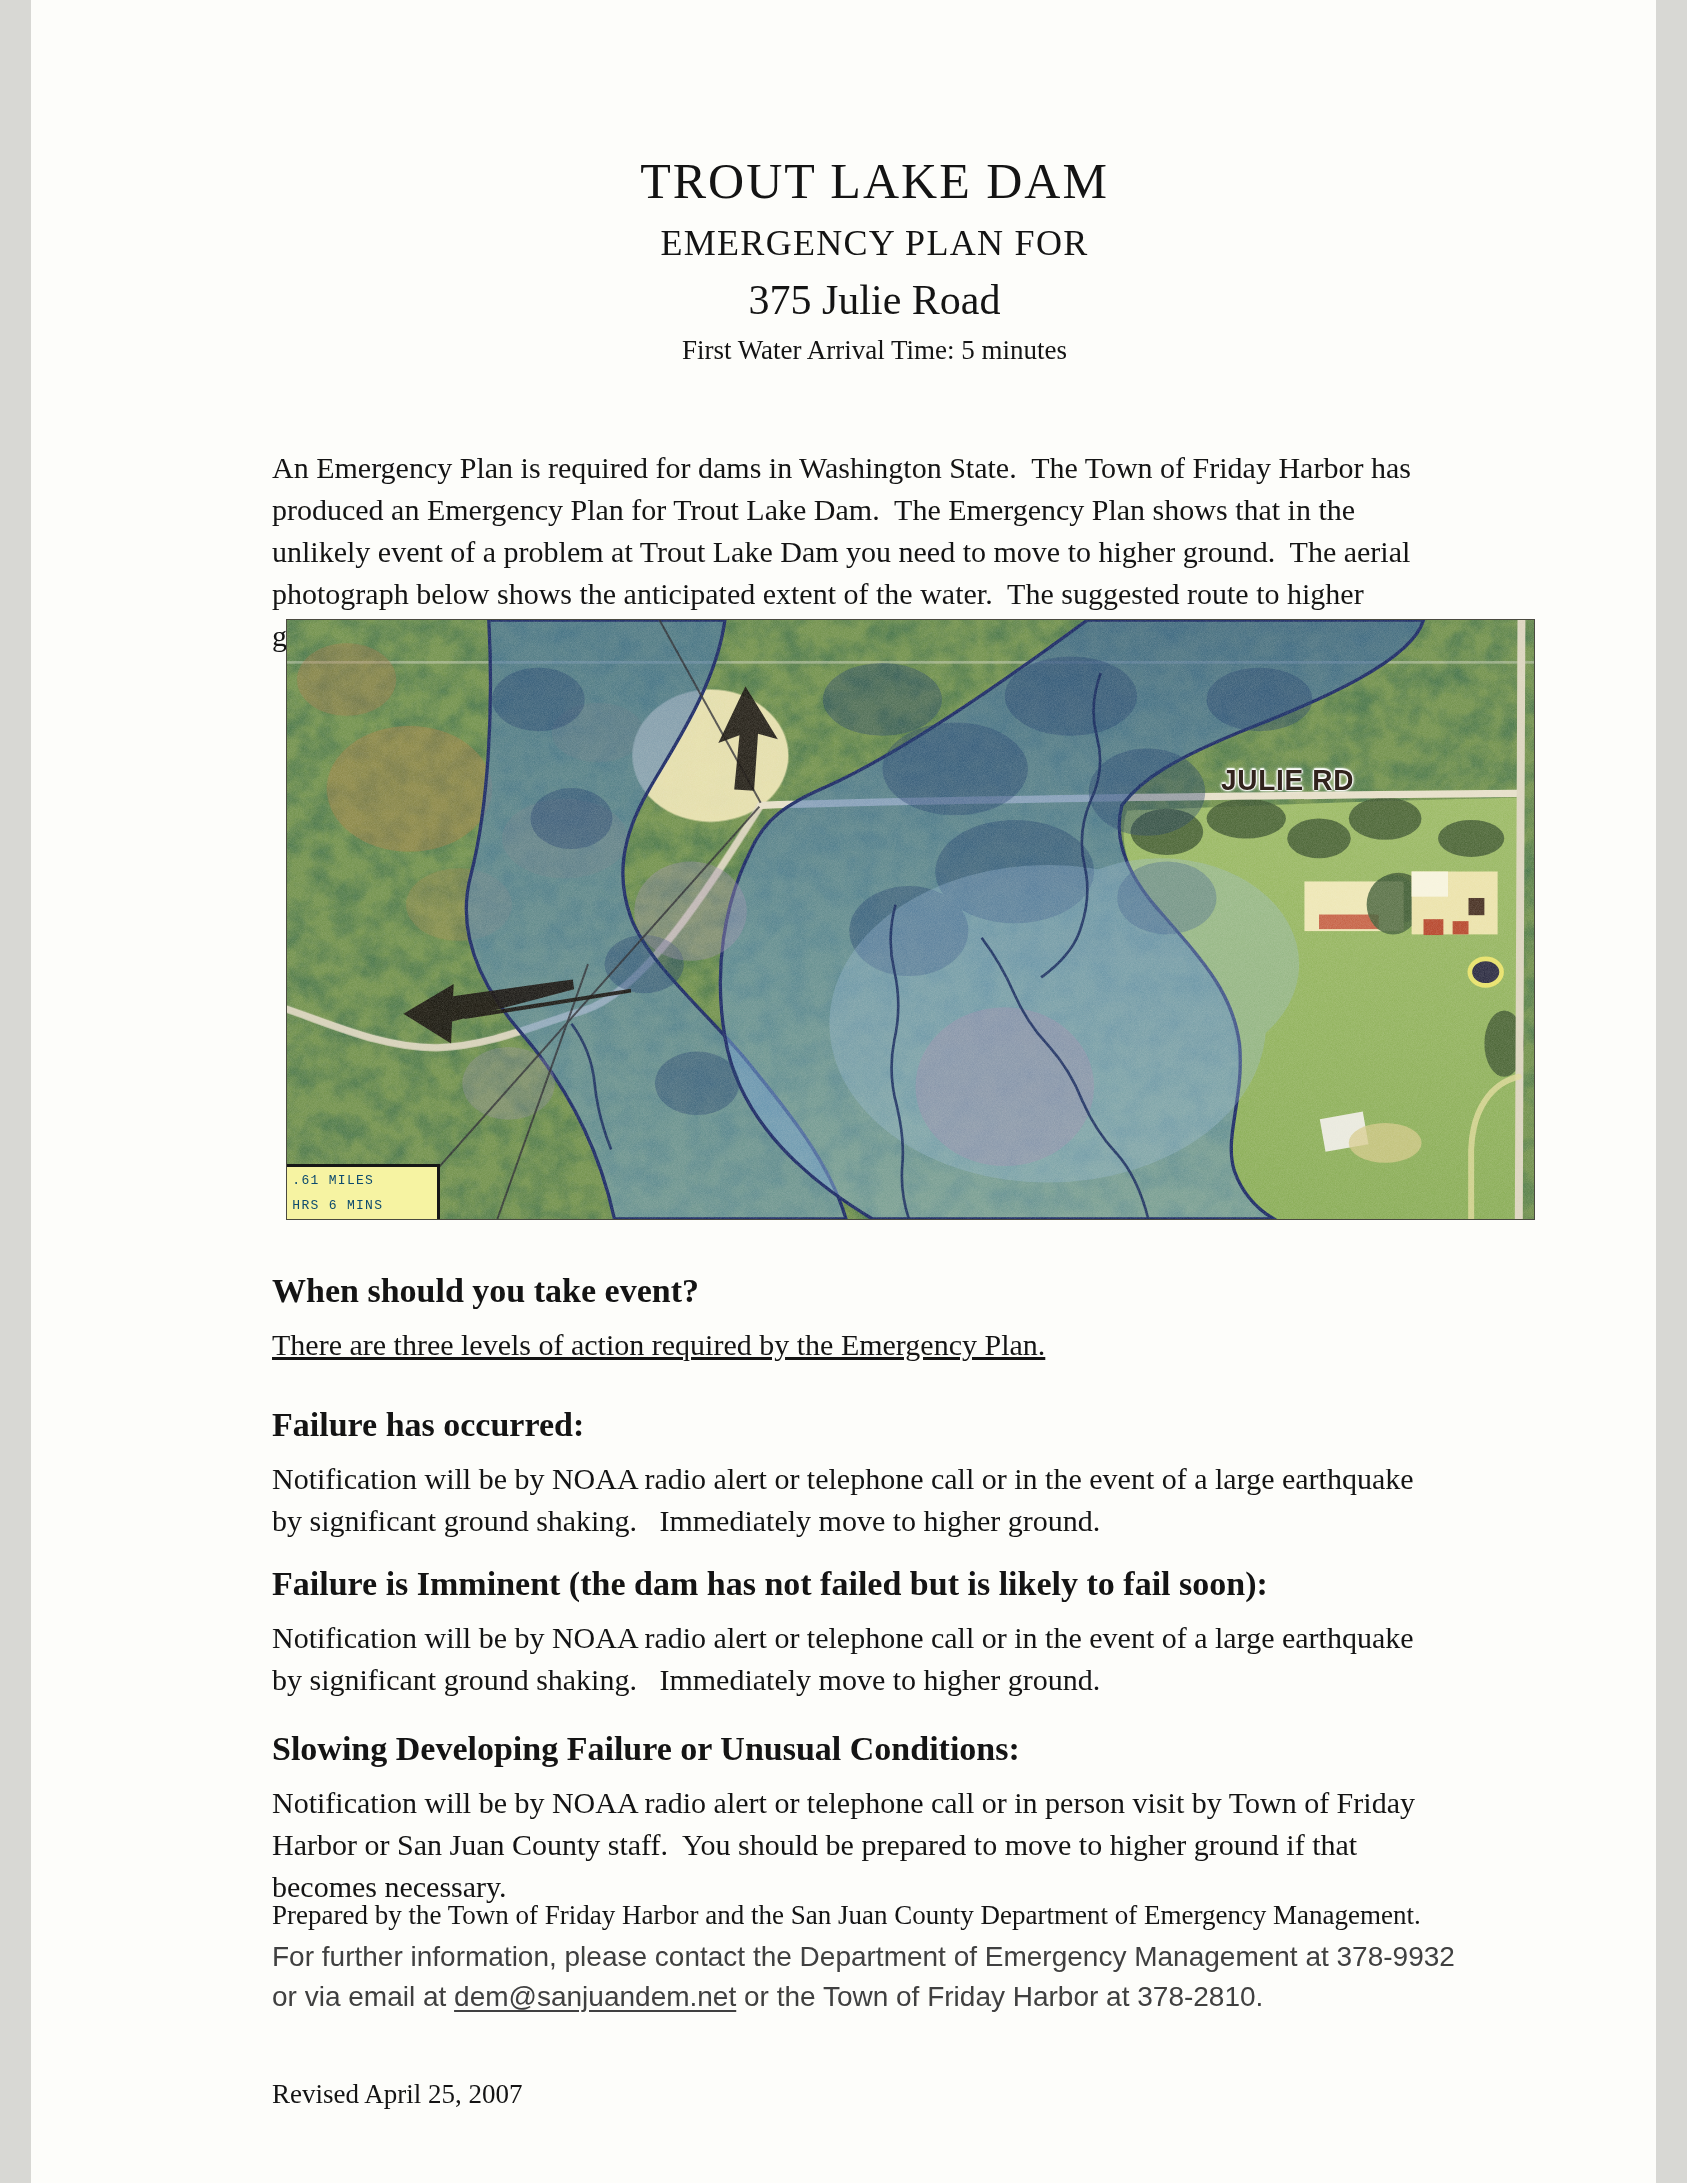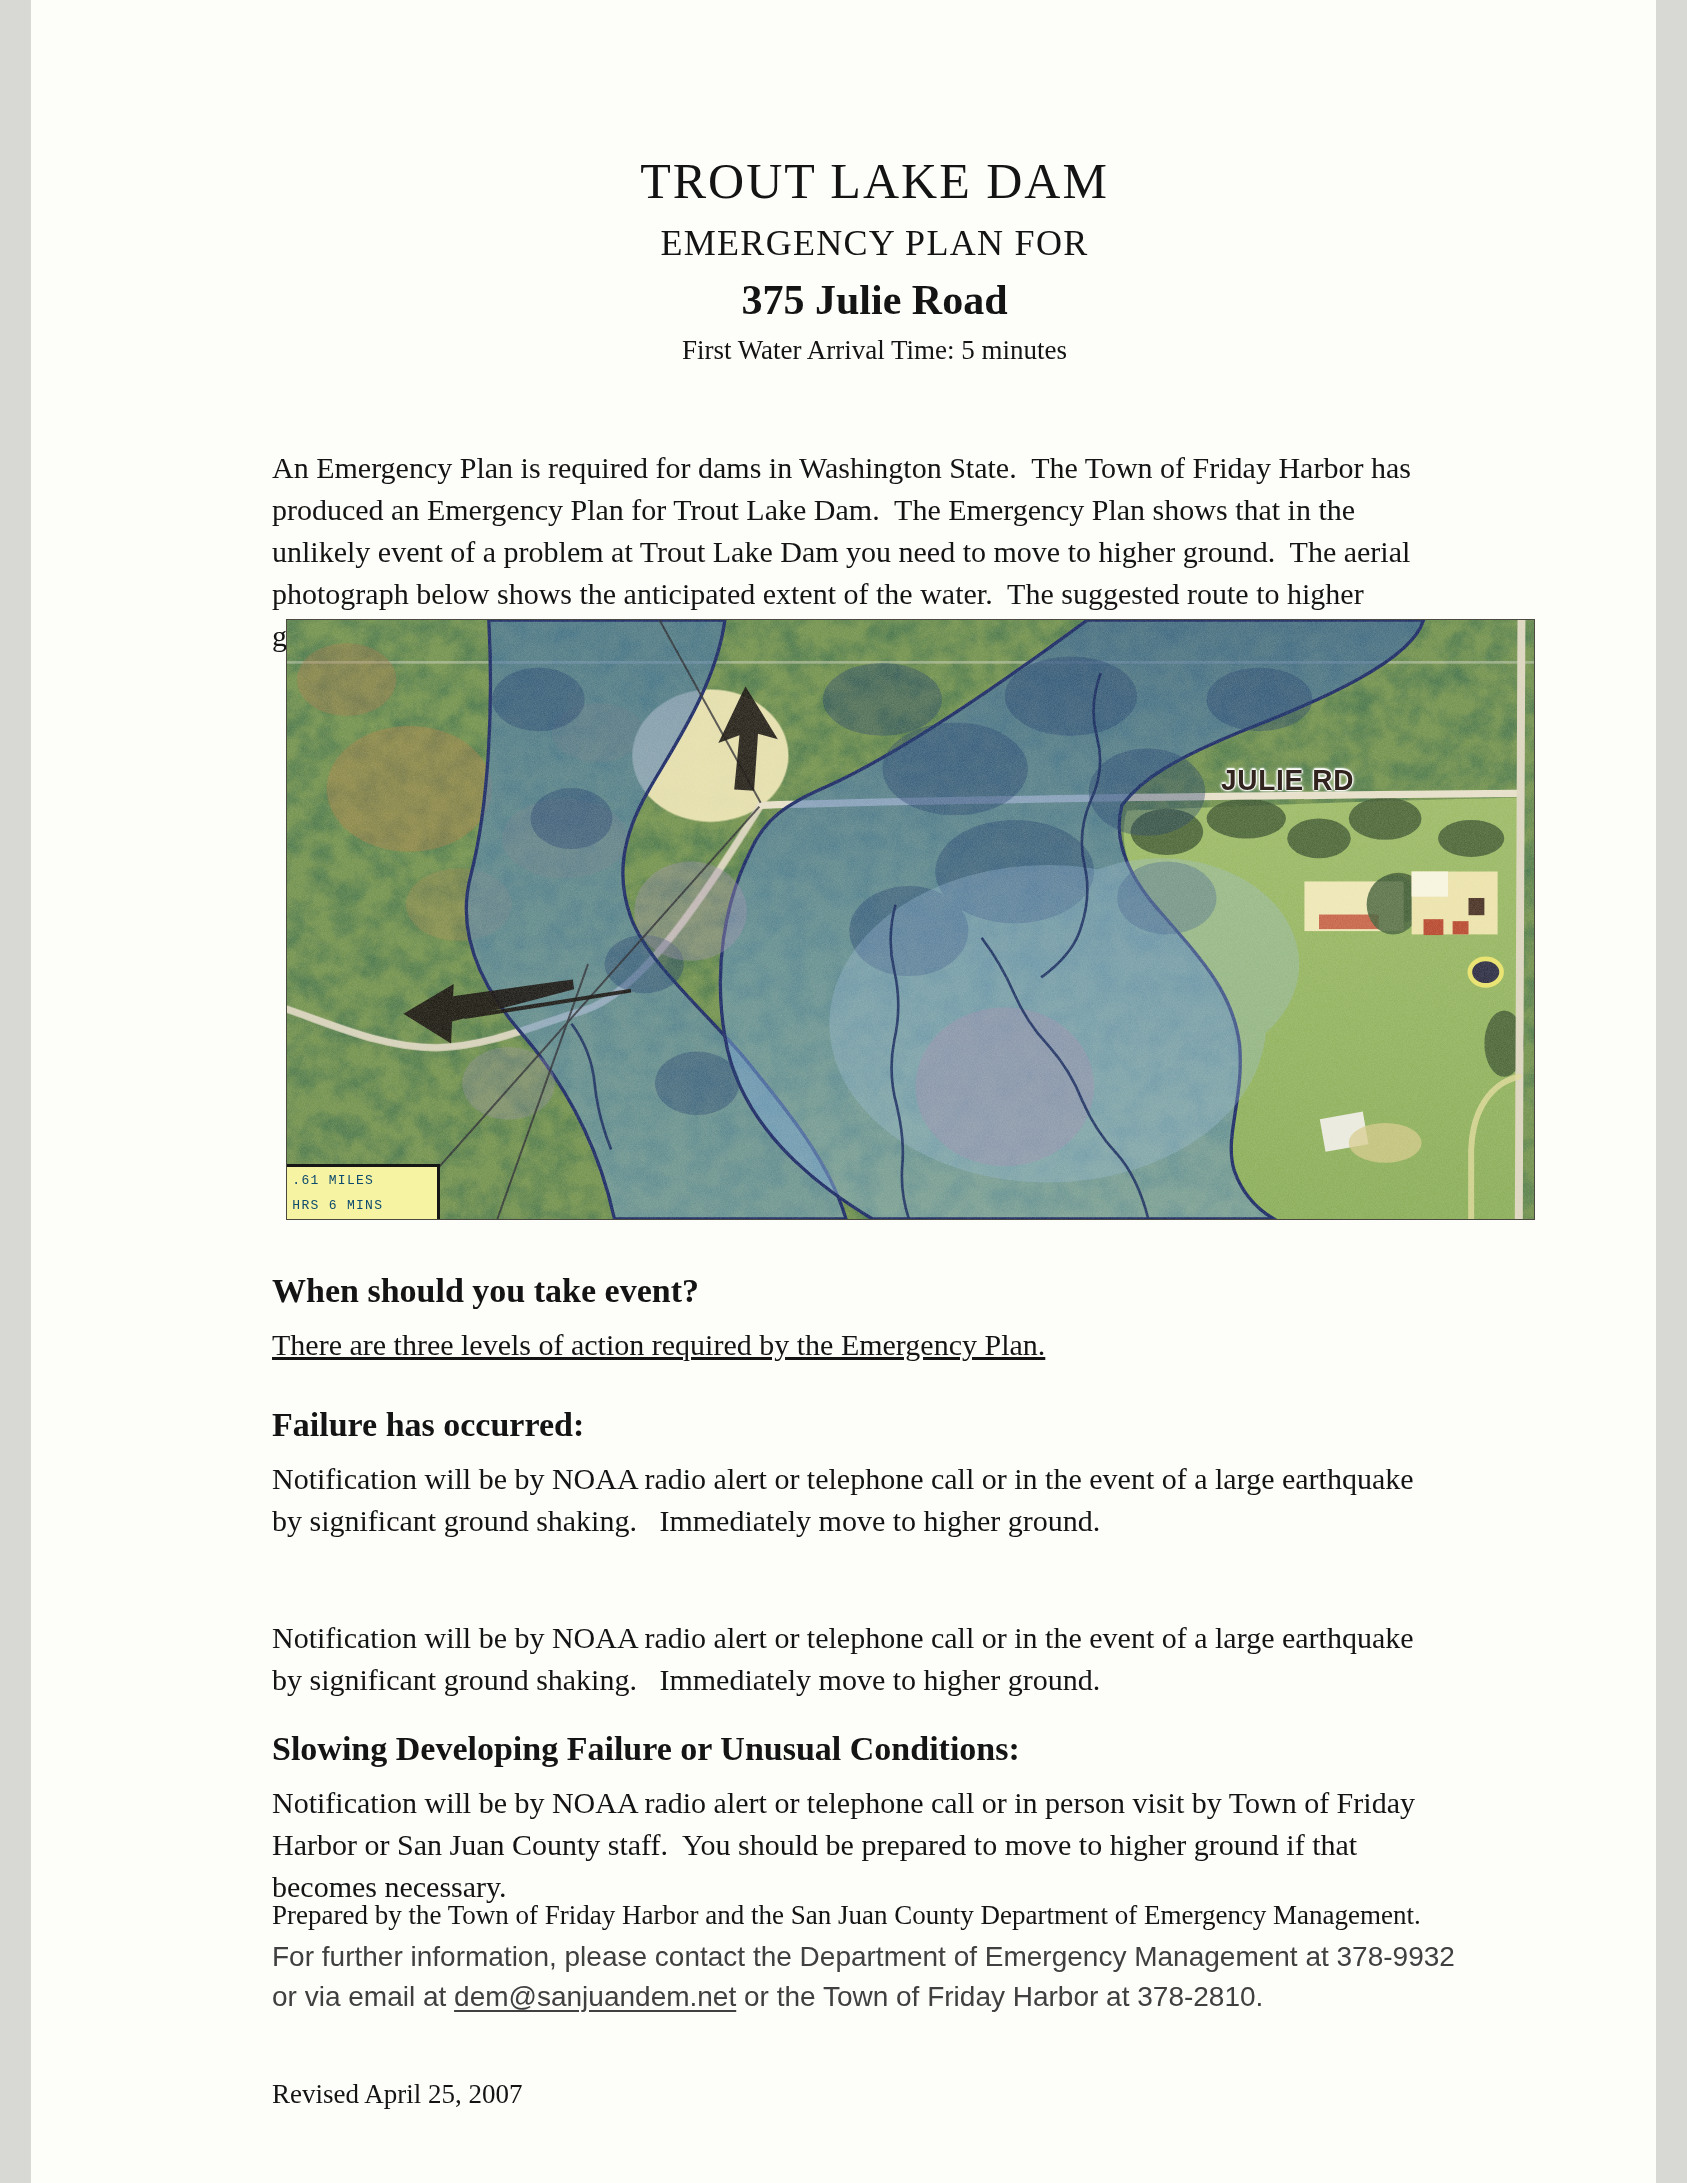--- a/index.html
+++ b/index.html
@@ -5,21 +5,21 @@
   html,body{margin:0;padding:0;background:#d8d8d4;}
   #page{
     position:relative;width:1625px;height:2183px;margin:0 auto;
     background:#fdfdfa;color:#141414;
     font-family:"Liberation Serif","DejaVu Serif",serif;
     overflow:hidden;
   }
   .center-block{position:absolute;left:238px;top:156px;width:1211px;text-align:center;}
   .doc-title{font-size:50px;letter-spacing:2px;line-height:1;}
   .doc-subtitle{font-size:36px;letter-spacing:1.3px;margin-top:18.5px;line-height:1;}
-  .doc-address{font-size:42px;font-weight:bold;margin-top:18.5px;line-height:1;}
+  .doc-address{font-size:42px;font-weight:normal;margin-top:18.5px;line-height:1;}
   .arrival{font-size:27px;margin-top:16px;line-height:1;white-space:pre-wrap;}
   .arrival.second{margin-top:9.3px;}
 
   .body-par{
     position:absolute;left:241px;width:1164px;
     font-size:30px;line-height:42px;white-space:pre-wrap;
   }
   .intro{top:417px;}
 
   .sec-heading{
@@ -217,20 +217,21 @@
       <div>HRS 6 MINS</div>
     </div>
   </div>
 
   <h2 class="sec-heading h-action">When should you take event?</h2>
   <p class="body-par p-action">There are three levels of action required by the Emergency Plan.</p>
 
   <h2 class="sec-heading h-occurred">Failure has occurred:</h2>
   <p class="body-par p-occurred">Notification will be by NOAA radio alert or telephone call or in the event of a large earthquake by significant ground shaking.   Immediately move to higher ground.</p>
 
+  <h2 class="sec-heading h-imminent">Failure is Imminent (the dam has not failed but is likely to fail soon):</h2>
   <p class="body-par p-imminent">Notification will be by NOAA radio alert or telephone call or in the event of a large earthquake by significant ground shaking.   Immediately move to higher ground.</p>
 
   <h2 class="sec-heading h-slowing">Slowing Developing Failure or Unusual Conditions:</h2>
   <p class="body-par p-slowing">Notification will be by NOAA radio alert or telephone call or in person visit by Town of Friday Harbor or San Juan County staff.  You should be prepared to move to higher ground if that becomes necessary.</p>
 
   <div class="prepared">Prepared by the Town of Friday Harbor and the San Juan County Department of Emergency Management.</div>
 
   <div class="contact">
     <div class="line">For further information, please contact the Department of Emergency Management at 378-9932</div>
     <div class="line"><span>or via email at </span><span class="email-link">dem@sanjuandem.net</span><span> or the Town of Friday Harbor at 378-2810.</span></div>

